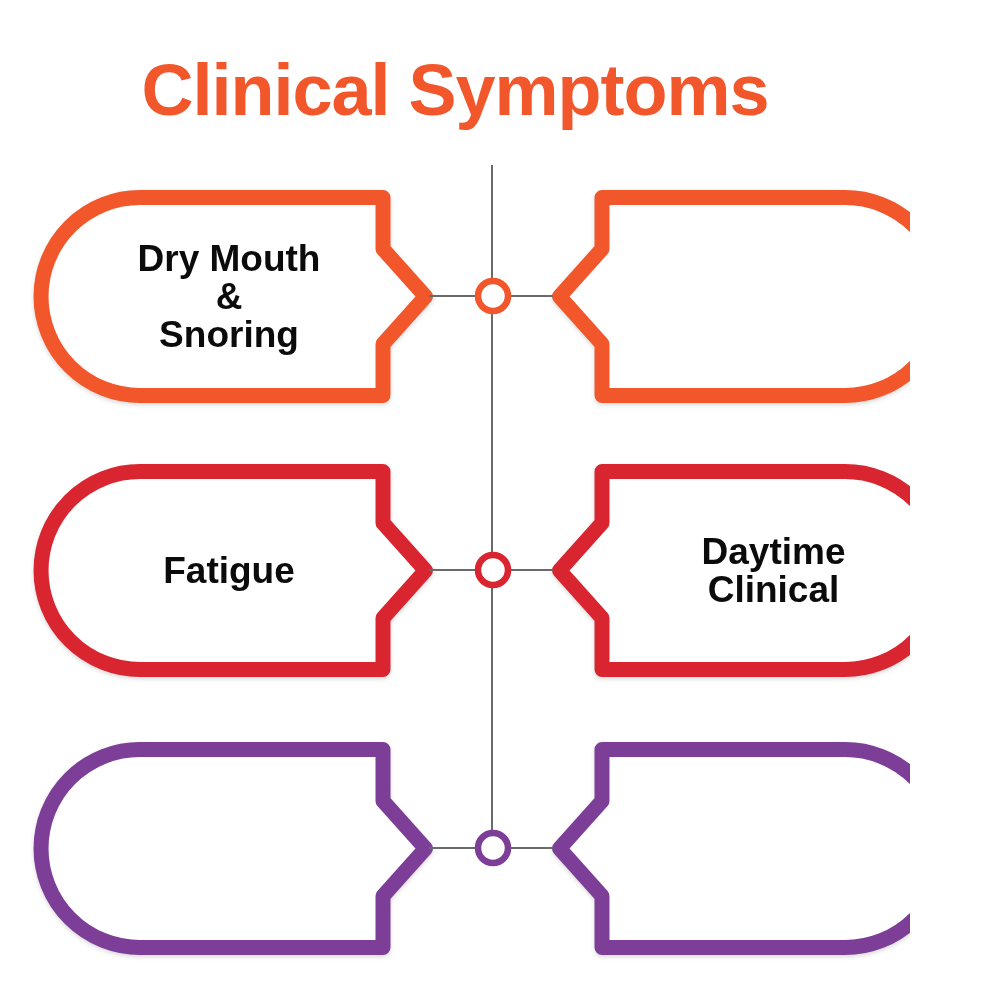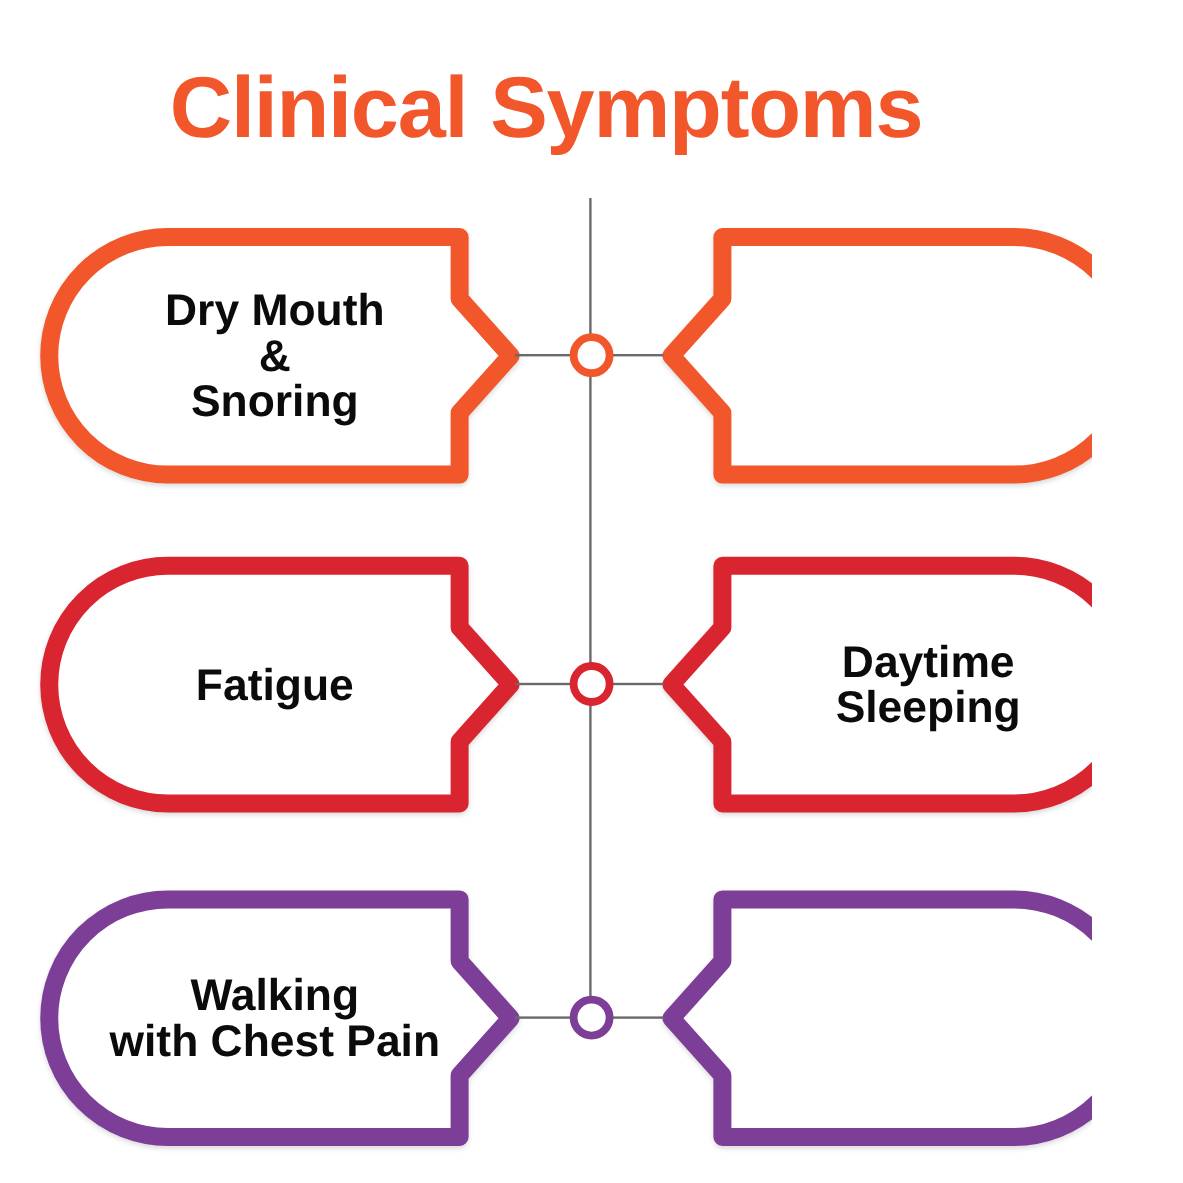--- a/index.html
+++ b/index.html
@@ -67,33 +67,31 @@
 
   <svg class="shape left r2" viewBox="0 0 400 213">
     <path d="M107,7.5 H350 V59 L392.5,106.5 L350,154 V205.5 H107 A99,99 0 0 1 107,7.5 Z" fill="#ffffff" stroke-width="15" stroke-linejoin="round" stroke="#D92530"></path>
   </svg>
   <div class="label left r2">Fatigue</div>
 
   <svg class="shape right r2" viewBox="0 0 400 213">
     <path d="M50,7.5 H293 A99,99 0 0 1 293,205.5 H50 V154 L7.5,106.5 L50,59 Z" fill="#ffffff" stroke-width="15" stroke-linejoin="round" stroke="#D92530"></path>
   </svg>
   <div class="label right r2">Daytime
-Sleeping</div>
+Clinical</div>
 
   <div class="connector conn-left r2"></div>
   <div class="connector conn-right r2"></div>
   <svg class="node r2" viewBox="0 0 44 44">
     <circle cx="22" cy="22" r="15" fill="#ffffff" stroke-width="6.5" stroke="#D92530"></circle>
   </svg>
 
   <svg class="shape left r3" viewBox="0 0 400 213">
     <path d="M107,7.5 H350 V59 L392.5,106.5 L350,154 V205.5 H107 A99,99 0 0 1 107,7.5 Z" fill="#ffffff" stroke-width="15" stroke-linejoin="round" stroke="#7C3E97"></path>
   </svg>
-  <div class="label left r3">Walking
-with Chest Pain</div>
 
   <svg class="shape right r3" viewBox="0 0 400 213">
     <path d="M50,7.5 H293 A99,99 0 0 1 293,205.5 H50 V154 L7.5,106.5 L50,59 Z" fill="#ffffff" stroke-width="15" stroke-linejoin="round" stroke="#7C3E97"></path>
   </svg>
 
   <div class="connector conn-left r3"></div>
   <div class="connector conn-right r3"></div>
   <svg class="node r3" viewBox="0 0 44 44">
     <circle cx="22" cy="22" r="15" fill="#ffffff" stroke-width="6.5" stroke="#7C3E97"></circle>
   </svg>

